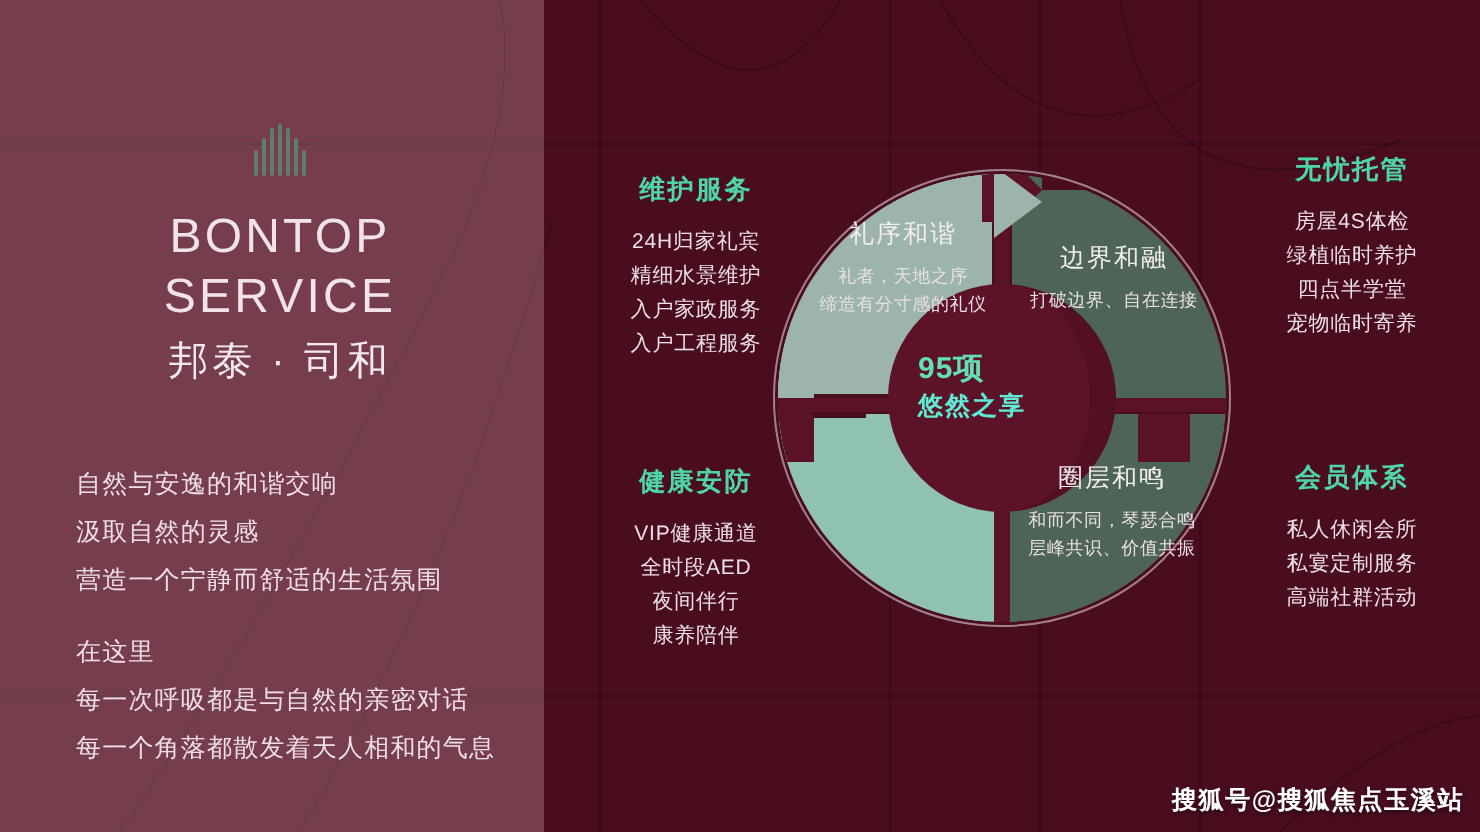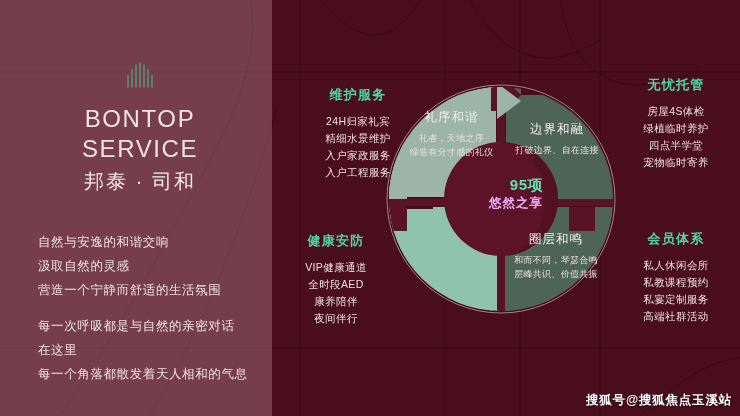--- a/index.html
+++ b/index.html
@@ -74,22 +74,22 @@
     white-space: nowrap;
   }
   .hero-lines .gap { height: 12px; }
 
   
   .svc {
     position: absolute;
     width: 112px;
     text-align: center;
   }
-  .svc.maintenance { left: 302px; top: 86px; }
-  .svc.health      { left: 280px; top: 232px; }
+  .svc.maintenance { left: 292px; top: 86px; }
+  .svc.health      { left: 292px; top: 232px; }
   .svc.custody     { left: 620px; top: 76px; }
   .svc.membership  { left: 620px; top: 230px; }
 
   .svc-title {
     color: #4fd6a6;
     font-size: 13px;
     font-weight: 700;
     letter-spacing: 1.2px;
     margin-bottom: 9px;
   }
@@ -131,32 +131,32 @@
   }
   .q-tl { left: 8px;   top: 30px;  width: 125px; }
   .q-tr { left: 112px; top: 42px;  width: 128px; text-align: center; }
   .q-bl { left: 6px;   top: 134px; width: 128px; }
   .q-br { left: 110px; top: 152px; width: 130px; }
 
   .core-label {
     position: absolute;
     left: 78px; top: 96px;
     width: 84px;
-    text-align: right;
+    text-align: left;
     pointer-events: none;
   }
   .core-num {
     color: #62e0b4;
     font-size: 15px;
     font-weight: 700;
     letter-spacing: 0.5px;
     line-height: 19px;
   }
   .core-sub {
-    color: #f0abfc;
+    color: #5eead4;
     font-size: 12.5px;
     font-weight: 700;
     letter-spacing: 1px;
     line-height: 18px;
   }
 
   
   .watermark {
     position: absolute;
     right: 8px; bottom: 7px;
@@ -204,54 +204,53 @@
         <i></i>
     </div>
     <div class="hero-title-en">BONTOP SERVICE</div>
     <div class="hero-title-cn">邦泰 · 司和</div>
 
     <div class="hero-lines">
       <div class="hero-line">自然与安逸的和谐交响</div>
       <div class="hero-line">汲取自然的灵感</div>
       <div class="hero-line">营造一个宁静而舒适的生活氛围</div>
       <div class="gap"></div>
+      <div class="hero-line">在这里</div>
       <div class="hero-line">每一次呼吸都是与自然的亲密对话</div>
-      <div class="hero-line">在这里</div>
       <div class="hero-line">每一个角落都散发着天人相和的气息</div>
     </div>
   </div>
 
   <div class="svc maintenance">
     <div class="svc-title">维护服务</div>
     <div class="svc-item">24H归家礼宾</div>
     <div class="svc-item">精细水景维护</div>
     <div class="svc-item">入户家政服务</div>
     <div class="svc-item">入户工程服务</div>
   </div>
 
   <div class="svc health">
     <div class="svc-title">健康安防</div>
     <div class="svc-item">VIP健康通道</div>
     <div class="svc-item">全时段AED</div>
+    <div class="svc-item">夜间伴行</div>
     <div class="svc-item">康养陪伴</div>
-    <div class="svc-item">夜间伴行</div>
   </div>
 
   <div class="svc custody">
     <div class="svc-title">无忧托管</div>
     <div class="svc-item">房屋4S体检</div>
     <div class="svc-item">绿植临时养护</div>
     <div class="svc-item">四点半学堂</div>
     <div class="svc-item">宠物临时寄养</div>
   </div>
 
   <div class="svc membership">
     <div class="svc-title">会员体系</div>
     <div class="svc-item">私人休闲会所</div>
-    <div class="svc-item">私教课程预约</div>
     <div class="svc-item">私宴定制服务</div>
     <div class="svc-item">高端社群活动</div>
   </div>
 
   <div class="diagram">
     <svg viewBox="0 0 240 240">
       <defs>
         <clipPath id="bigCircle">
           <circle cx="120" cy="120" r="112"></circle>
         </clipPath>

